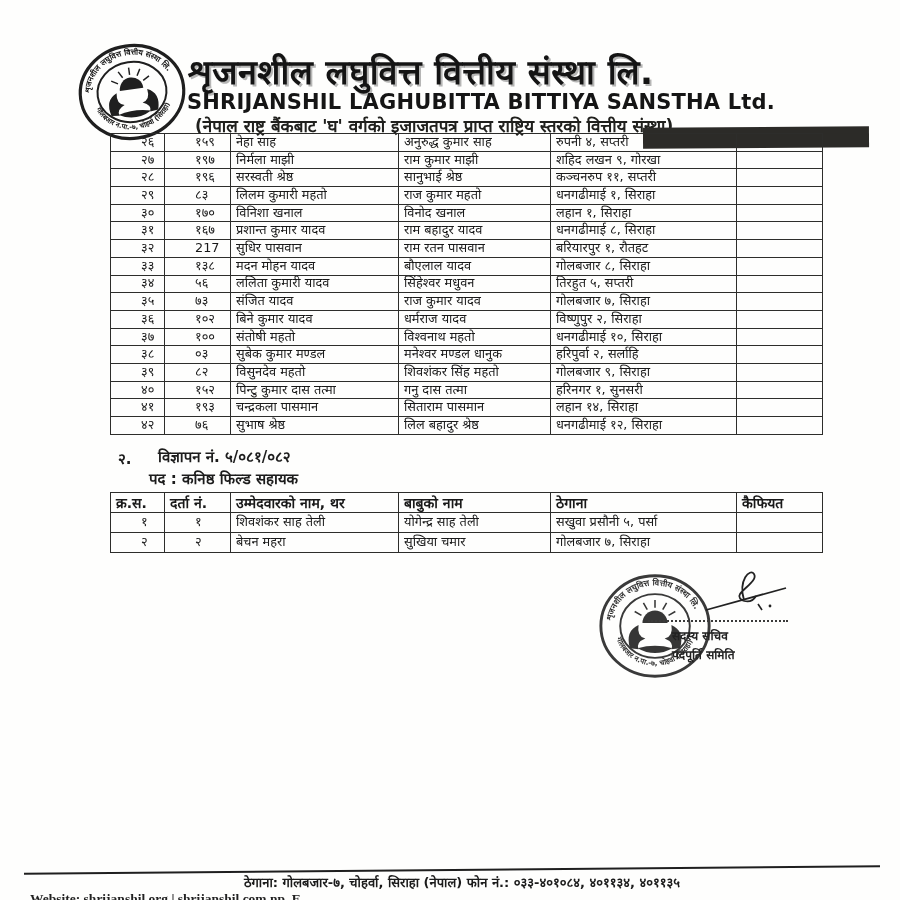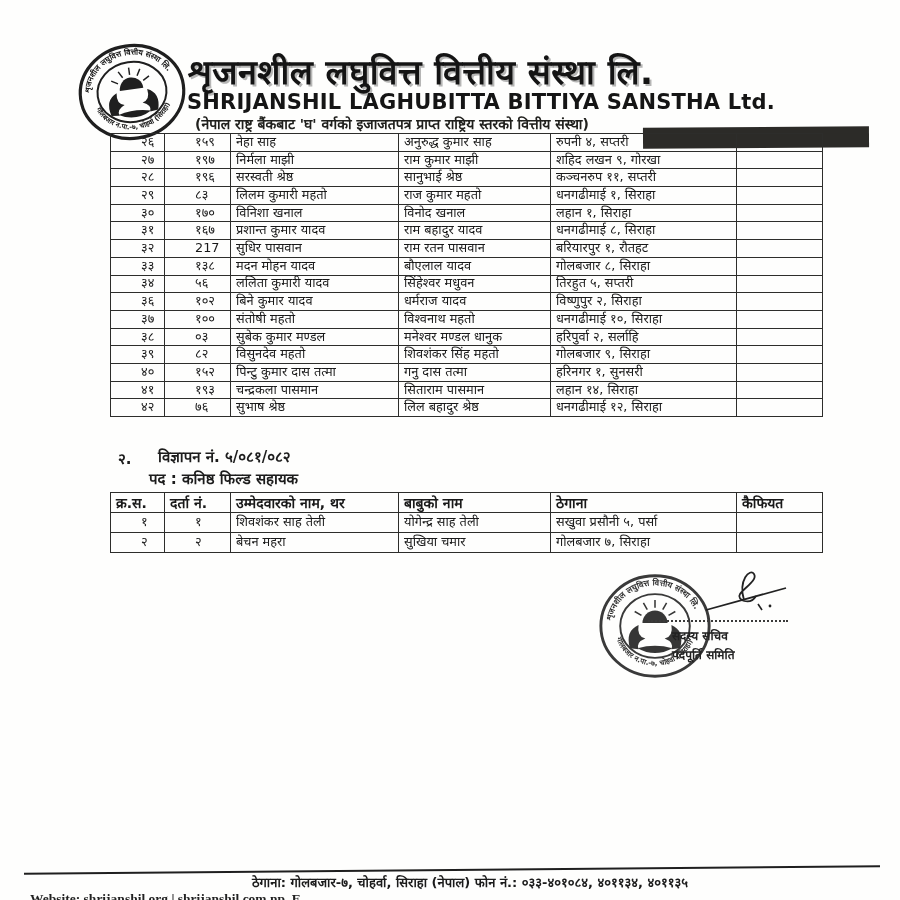--- a/index.html
+++ b/index.html
@@ -7,21 +7,21 @@
   html,body { width:900px; height:900px; overflow:hidden; background:#ffffff; }
   body { font-family:"DejaVu Sans", sans-serif; color:#1c1c1c; position:relative; }
   .page { position:absolute; inset:0; background:#fefefd; }
   .abs { position:absolute; }
 
   
   .title-np { left:188px; top:48px; font-size:34px; font-weight:bold; letter-spacing:.5px;
               color:#141414; text-shadow:2px 2px 0 rgba(110,110,110,.5); white-space:nowrap; }
   .title-en { left:187px; top:90px; font-size:21px; font-weight:bold; letter-spacing:.2px;
               color:#151515; white-space:nowrap; }
-  .subtitle { left:195px; top:114px; font-size:14px; font-weight:bold; color:#20201d; white-space:nowrap; }
+  .subtitle { left:195px; top:114px; font-size:17px; font-weight:bold; color:#20201d; white-space:nowrap; }
 
   .info-box { left:640px; top:66px; width:225px; height:58px; background:#161613; color:#f4f3ee;
               font-size:10.3px; font-weight:bold; text-align:right; padding:4px 6px 0 4px; line-height:1.6;
               white-space:nowrap; }
   .scan-bar { left:643px; top:127px; width:226px; height:21px; background:#2c2b28; transform:rotate(-.4deg); }
 
   .logo { left:76px; top:42px; width:112px; height:100px; transform:rotate(-8deg); }
 
   
   table { border-collapse:collapse; table-layout:fixed; }
@@ -41,21 +41,21 @@
 
   
   .stamp { left:597px; top:572px; width:116px; height:108px; opacity:.92; }
   .sig   { left:700px; top:566px; width:100px; height:58px; }
   .dots  { left:648px; top:612px; width:140px; height:10px; border-bottom:2.2px dotted #3a3a3a; }
   .sig-titles { left:672px; top:627px; width:125px; text-align:left; font-size:12px;
                 font-weight:bold; line-height:19px; color:#222; }
 
   
   .foot-rule { left:24px; top:869px; width:856px; border-top:2.4px solid #1f1f1f; transform:rotate(-.5deg); }
-  .foot-addr { left:80px; top:873px; width:780px; text-align:center; font-size:13px; font-weight:bold;
+  .foot-addr { left:72px; top:873px; width:780px; text-align:center; font-size:13px; font-weight:bold;
                white-space:nowrap; color:#1b1b1b; }
   .foot-web  { left:30px; top:891px; font-size:13.5px; font-weight:bold; white-space:nowrap;
                font-family:"Liberation Serif", serif; color:#222; }
 </style>
 </head>
 <body>
 
 <div class="page">
 
   <svg class="abs logo" viewBox="0 0 120 110">
@@ -176,20 +176,28 @@
 
   <tr>
     <td class="c">३४</td>
     <td class="c">५६</td>
     <td>ललिता कुमारी यादव</td>
     <td>सिंहेश्वर मधुवन</td>
     <td>तिरहुत ५, सप्तरी</td>
     <td></td>
   </tr>
 
+  <tr>
+    <td class="c">३५</td>
+    <td class="c">७३</td>
+    <td>संजित यादव</td>
+    <td>राज कुमार यादव</td>
+    <td>गोलबजार ७, सिराहा</td>
+    <td></td>
+  </tr>
 
   <tr>
     <td class="c">३६</td>
     <td class="c">१०२</td>
     <td>बिने कुमार यादव</td>
     <td>धर्मराज यादव</td>
     <td>विष्णुपुर २, सिराहा</td>
     <td></td>
   </tr>
 

